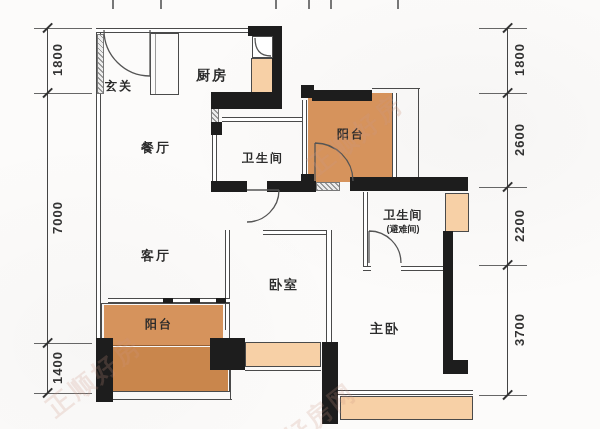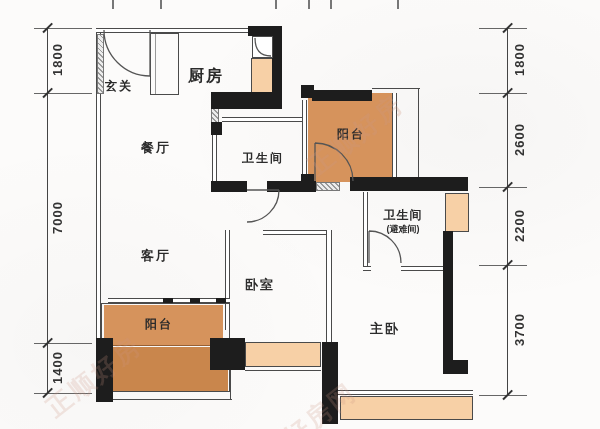--- a/index.html
+++ b/index.html
@@ -111,26 +111,26 @@
     <g fill="none" stroke="#555" stroke-width="1.3">
       <path d="M150,30 L150,76 M104,30 A46,46 0 0 0 150,76"></path>
       <path d="M247,190 L279,190 M279,190 A32,32 0 0 1 247,222"></path>
       <path d="M369,263 L369,231 M369,231 A32,32 0 0 1 401,263"></path>
       <path d="M315,181 L315,143 M315,143 A38,38 0 0 1 353,181"></path>
       <path d="M255,38 C255,51 261,56 271,56"></path>
     </g>
   </svg>
 
   <div class="rlabel" style="left:119px;top:86px;font-size:12px">玄关</div>
-  <div class="rlabel" style="left:206px;top:76px;font-size:16px">厨房</div>
+  <div class="rlabel" style="left:212px;top:76px;font-size:14px">厨房</div>
   <div class="rlabel" style="left:156px;top:148px">餐厅</div>
   <div class="rlabel" style="left:263px;top:158px;font-size:12px">卫生间</div>
   <div class="rlabel" style="left:351px;top:134px;font-size:12px">阳台</div>
   <div class="rlabel" style="left:156px;top:256px">客厅</div>
-  <div class="rlabel" style="left:260px;top:285px">卧室</div>
+  <div class="rlabel" style="left:284px;top:285px">卧室</div>
   <div class="rlabel" style="left:385px;top:329px">主卧</div>
   <div class="rlabel" style="left:403px;top:215px;font-size:12px;letter-spacing:1px">卫生间</div>
   <div class="rsub" style="left:403px;top:229px">(避难间)</div>
   <div class="rlabel" style="left:159px;top:324px;font-size:12px">阳台</div>
 
   <div class="dimline" style="left:47px;top:28px;height:365px"></div>
   <div class="ext" style="left:34px;top:28px;width:58px"></div>
   <div class="ext" style="left:34px;top:93px;width:58px"></div>
   <div class="ext" style="left:34px;top:343px;width:58px"></div>
   <div class="ext" style="left:34px;top:393px;width:58px"></div>

